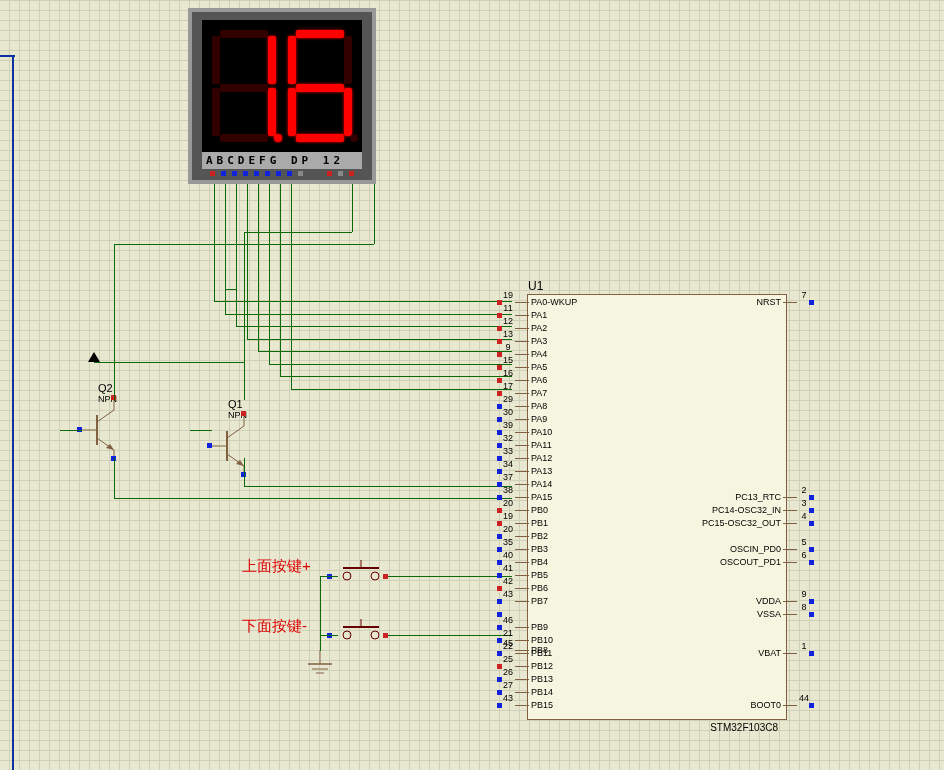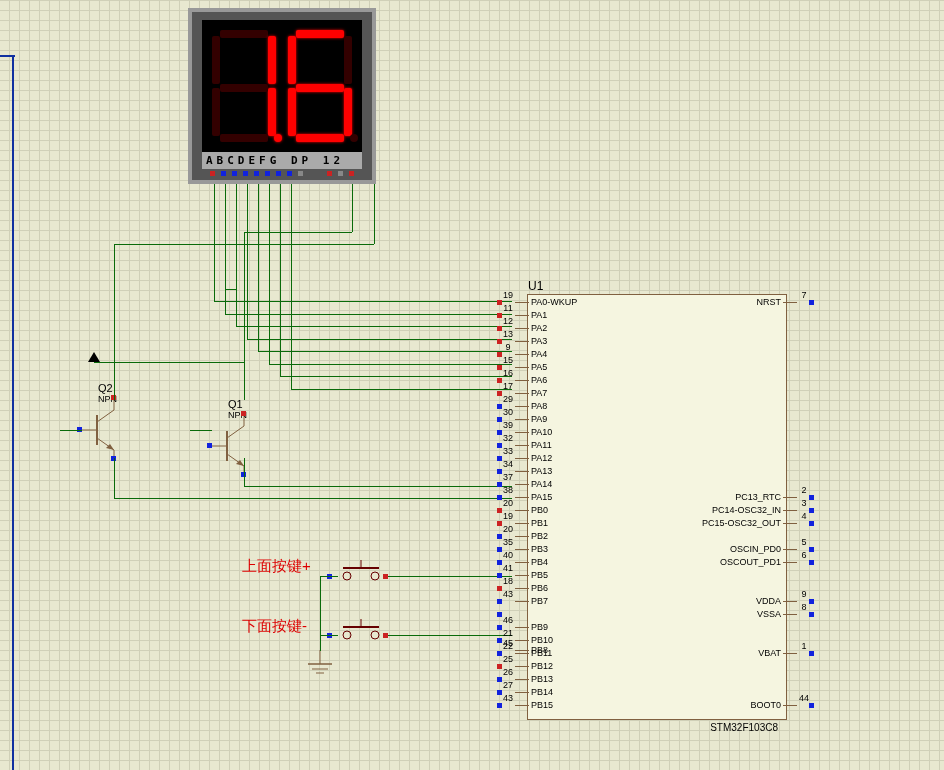--- a/index.html
+++ b/index.html
@@ -352,21 +352,21 @@
        <span class="pin-name-l">PB4</span>
      </div>
     <div class="pin-sq b" style="left:497px;top:573px"></div>
      <div class="pin-left" style="top:570px;left:501px">
        <span class="pin-num" style="position:relative;top:-7px">41</span>
        <span class="pin-line"></span>
        <span class="pin-name-l">PB5</span>
      </div>
     <div class="pin-sq r" style="left:497px;top:586px"></div>
      <div class="pin-left" style="top:583px;left:501px">
-       <span class="pin-num" style="position:relative;top:-7px">18</span>
+       <span class="pin-num" style="position:relative;top:-7px">42</span>
        <span class="pin-line"></span>
        <span class="pin-name-l">PB6</span>
      </div>
     <div class="pin-sq b" style="left:497px;top:599px"></div>
      <div class="pin-left" style="top:596px;left:501px">
        <span class="pin-num" style="position:relative;top:-7px">43</span>
        <span class="pin-line"></span>
        <span class="pin-name-l">PB7</span>
      </div>
     <div class="pin-sq b" style="left:497px;top:612px"></div>

